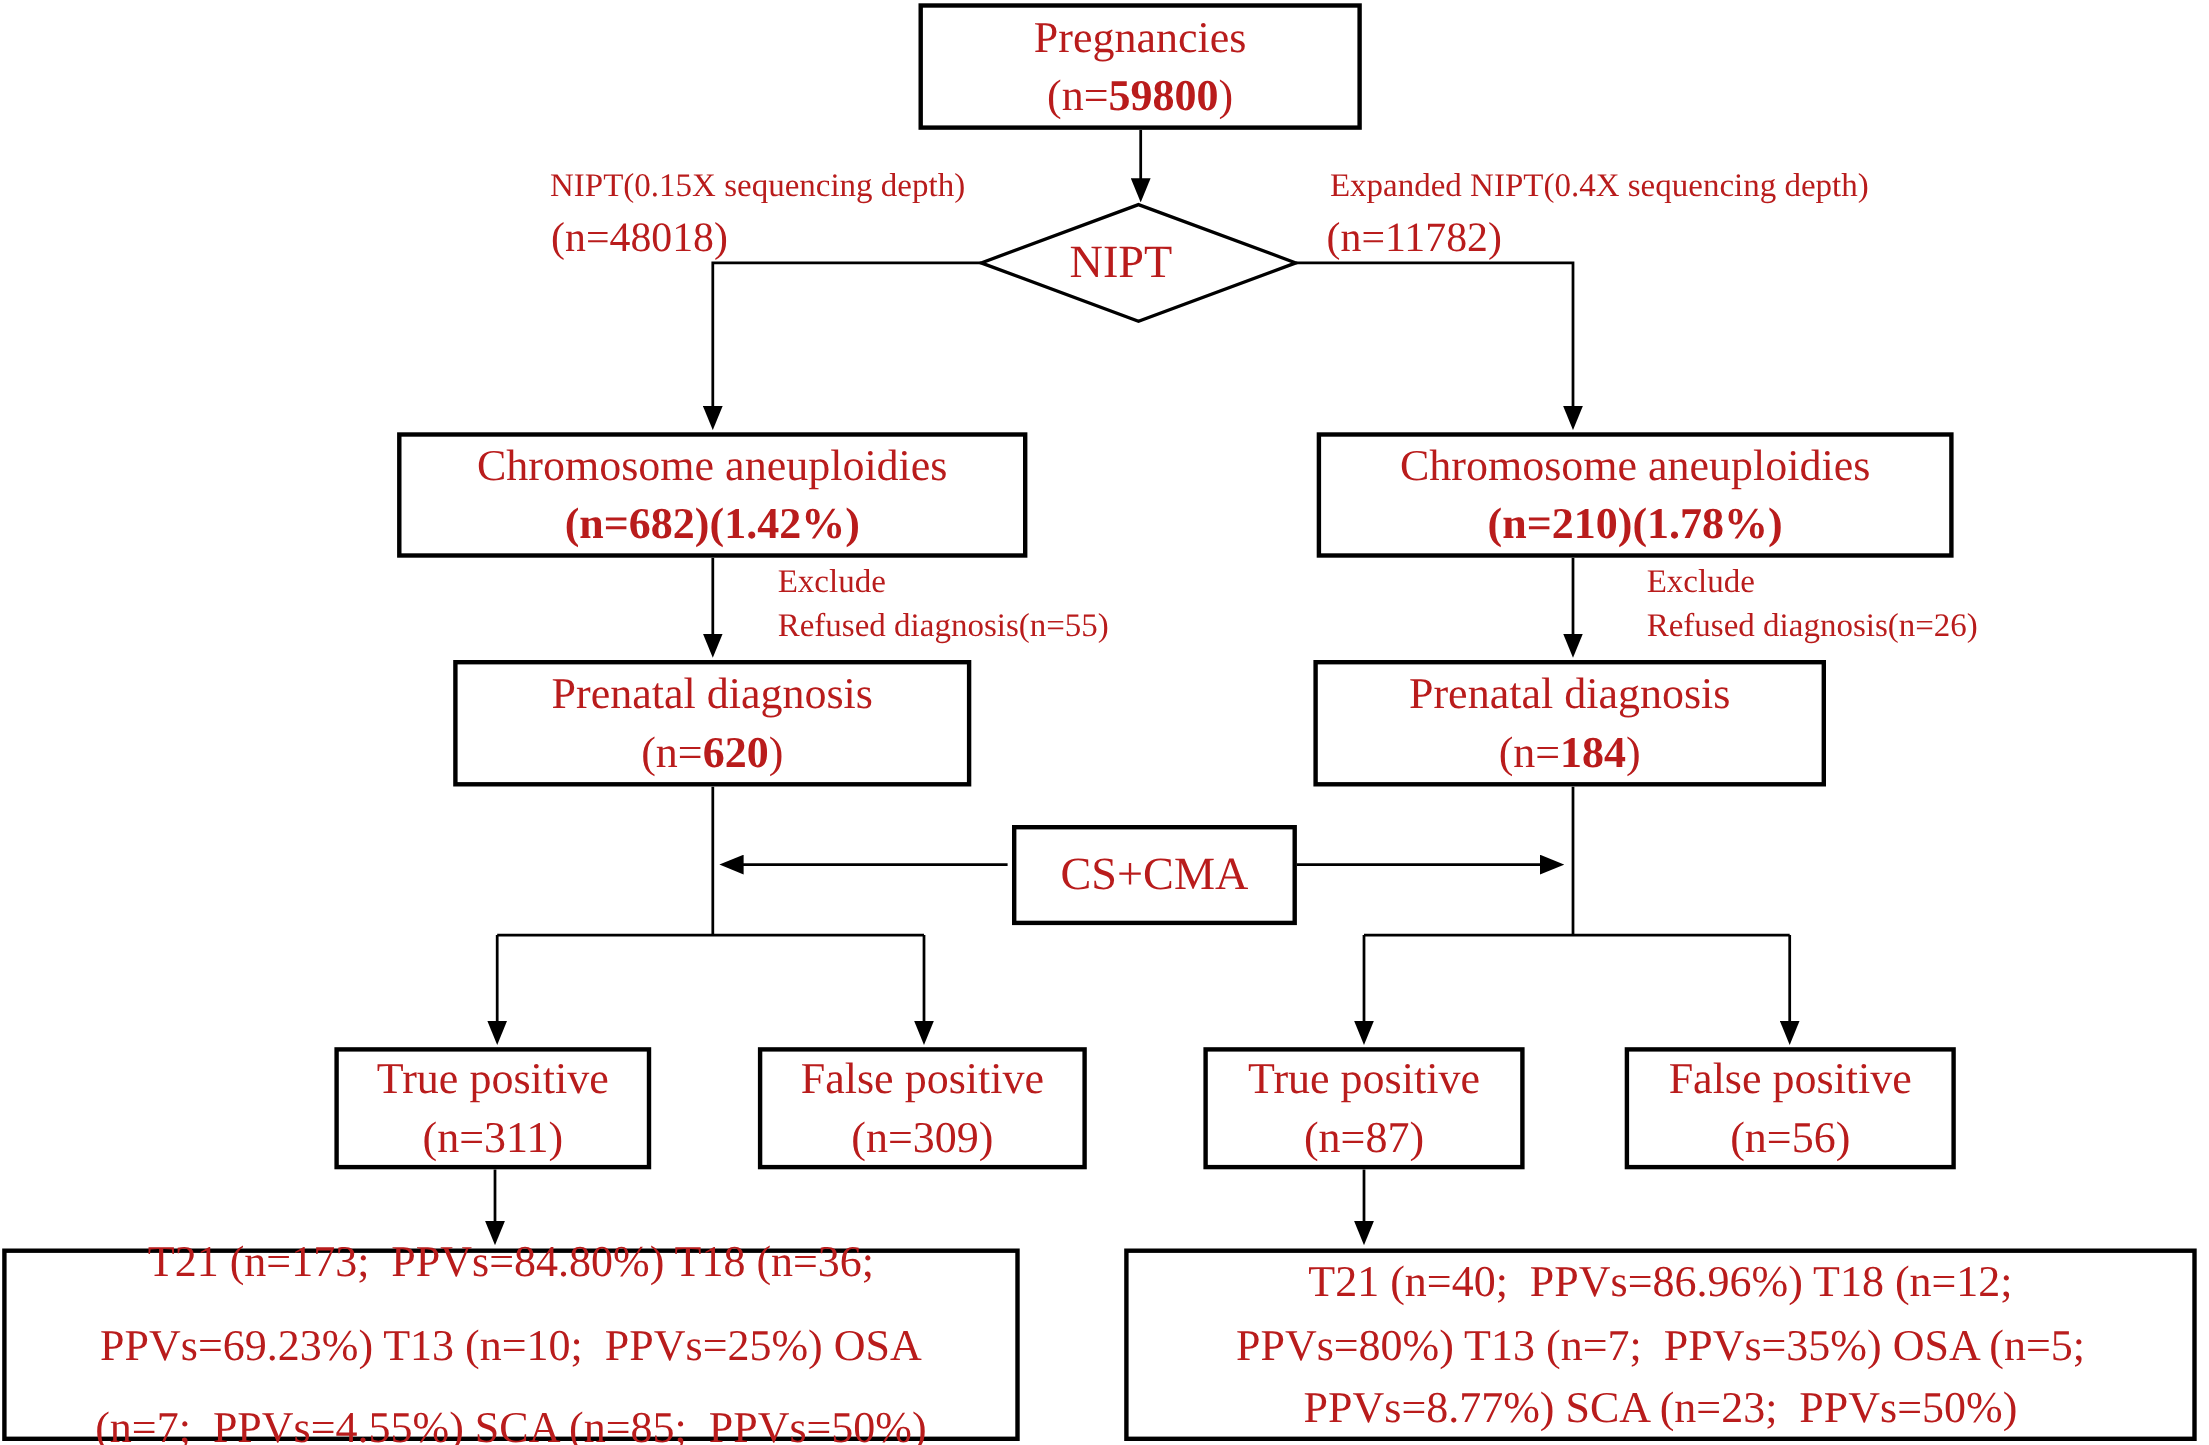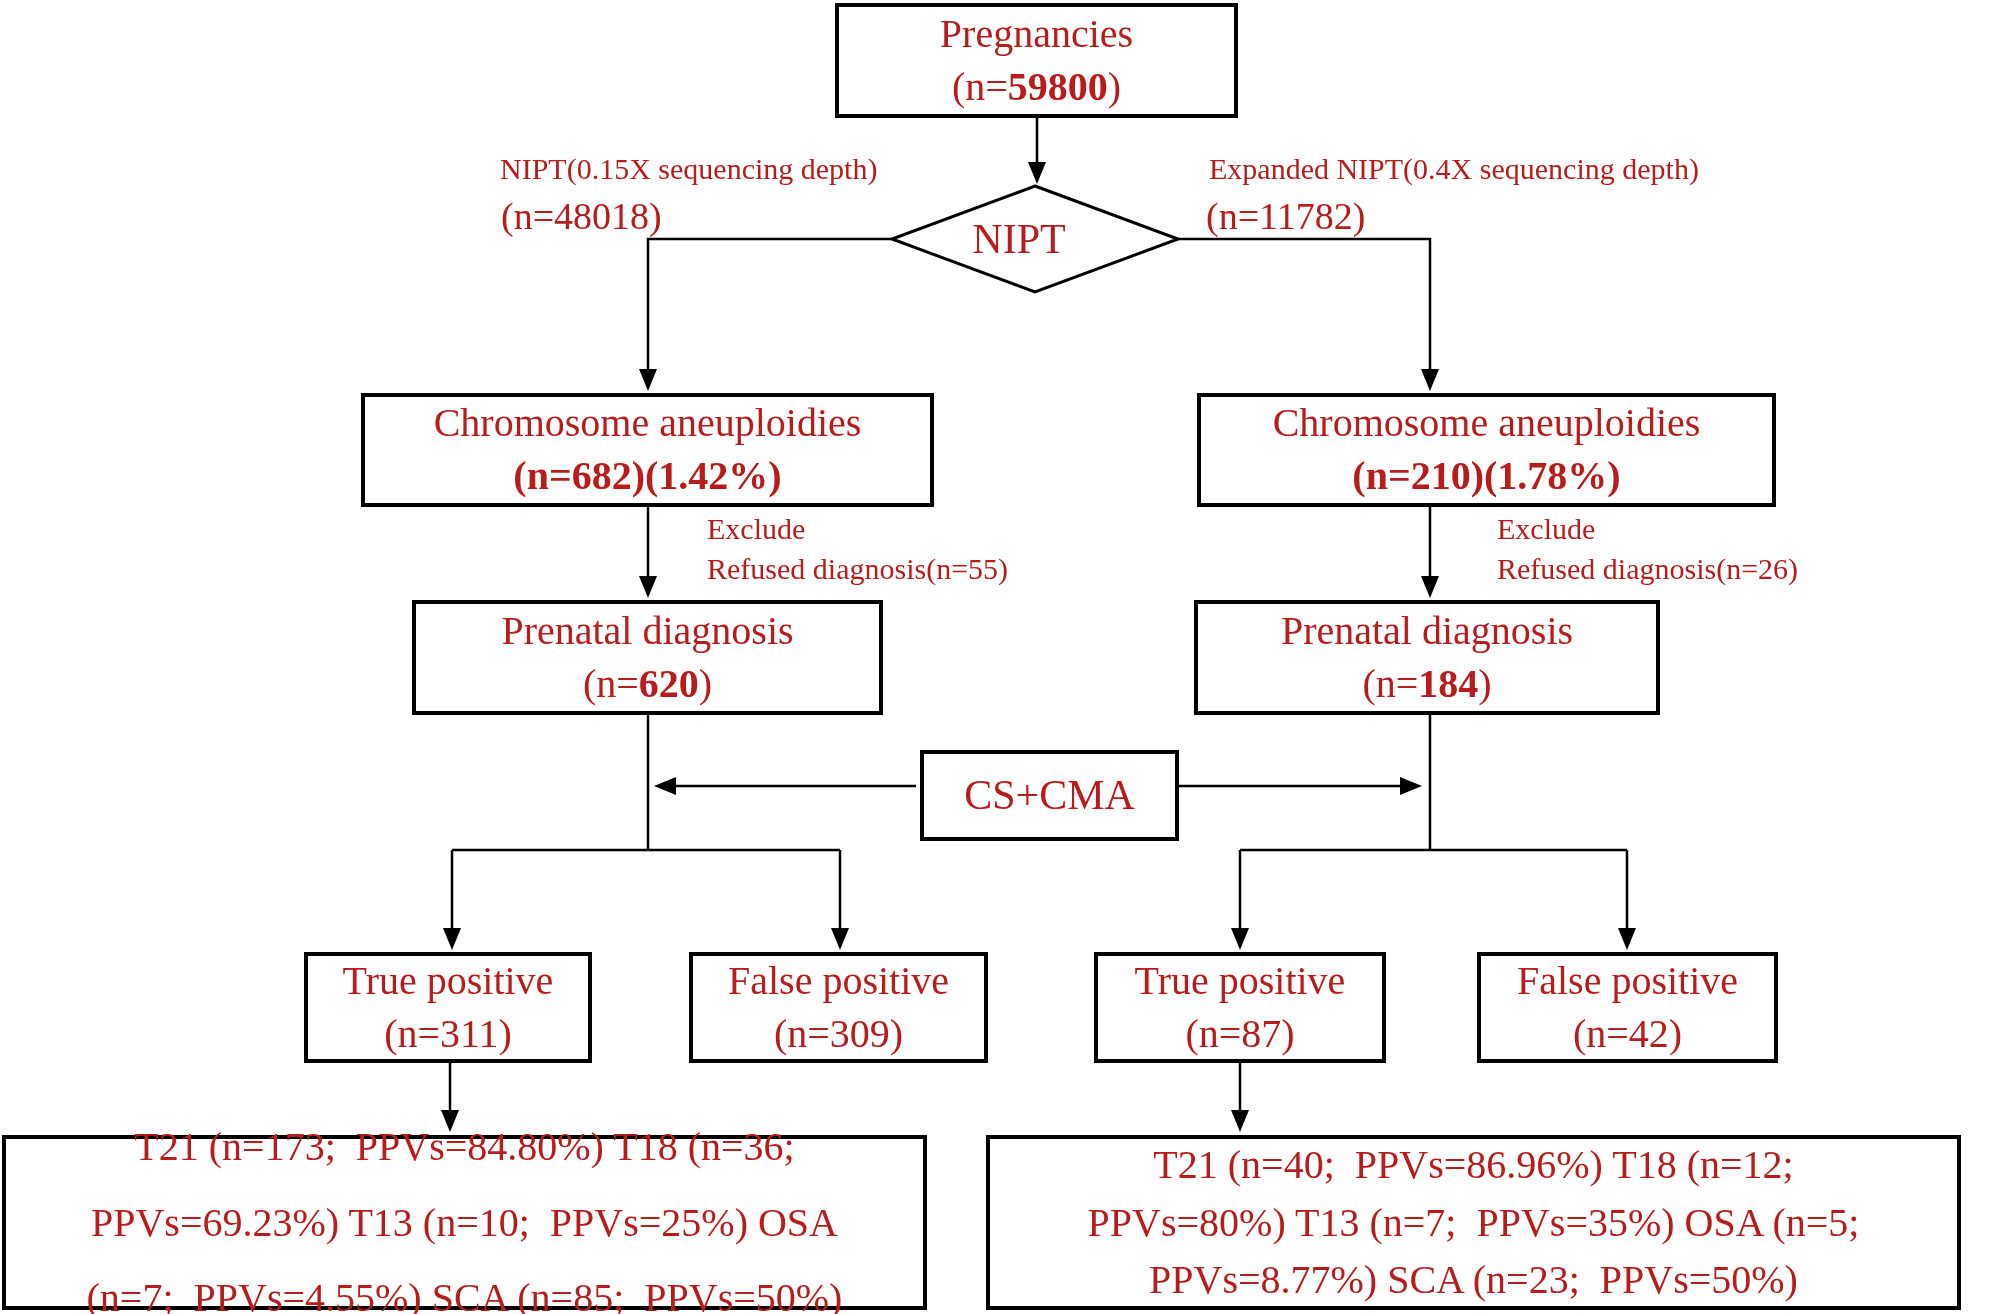--- a/index.html
+++ b/index.html
@@ -100,30 +100,30 @@
     <div class="bt">(n=309)</div>
   </div>
 
   <div class="box" style="left:1094px; top:952px; width:292px; height:111px;">
     <div class="bt">True positive</div>
     <div class="bt">(n=87)</div>
   </div>
 
   <div class="box" style="left:1477px; top:952px; width:301px; height:111px;">
     <div class="bt">False positive</div>
-    <div class="bt">(n=42)</div>
+    <div class="bt">(n=56)</div>
   </div>
 
   <div class="box" style="left:2px; top:1135px; width:925px; height:175px;gap:18px;">
     <div class="result-line">T21 (n=173;  PPVs=84.80%) T18 (n=36;</div>
     <div class="result-line">PPVs=69.23%) T13 (n=10;  PPVs=25%) OSA</div>
     <div class="result-line">(n=7;  PPVs=4.55%) SCA (n=85;  PPVs=50%)</div>
   </div>
 
-  <div class="box" style="left:986px; top:1135px; width:975px; height:175px;">
+  <div class="box" style="left:1022px; top:1135px; width:975px; height:175px;">
     <div class="result-line">T21 (n=40;  PPVs=86.96%) T18 (n=12;</div>
     <div class="result-line">PPVs=80%) T13 (n=7;  PPVs=35%) OSA (n=5;</div>
     <div class="result-line">PPVs=8.77%) SCA (n=23;  PPVs=50%)</div>
   </div>
 
   <div class="label fs29" style="left:486px; top:151px;">NIPT(0.15X sequencing depth)</div>
   <div class="label fs38" style="left:487px; top:196px;">(n=48018)</div>
 
   <div class="label fs29" style="left:1195px; top:151px;">Expanded NIPT(0.4X sequencing depth)</div>
   <div class="label fs38" style="left:1192px; top:196px;">(n=11782)</div>

